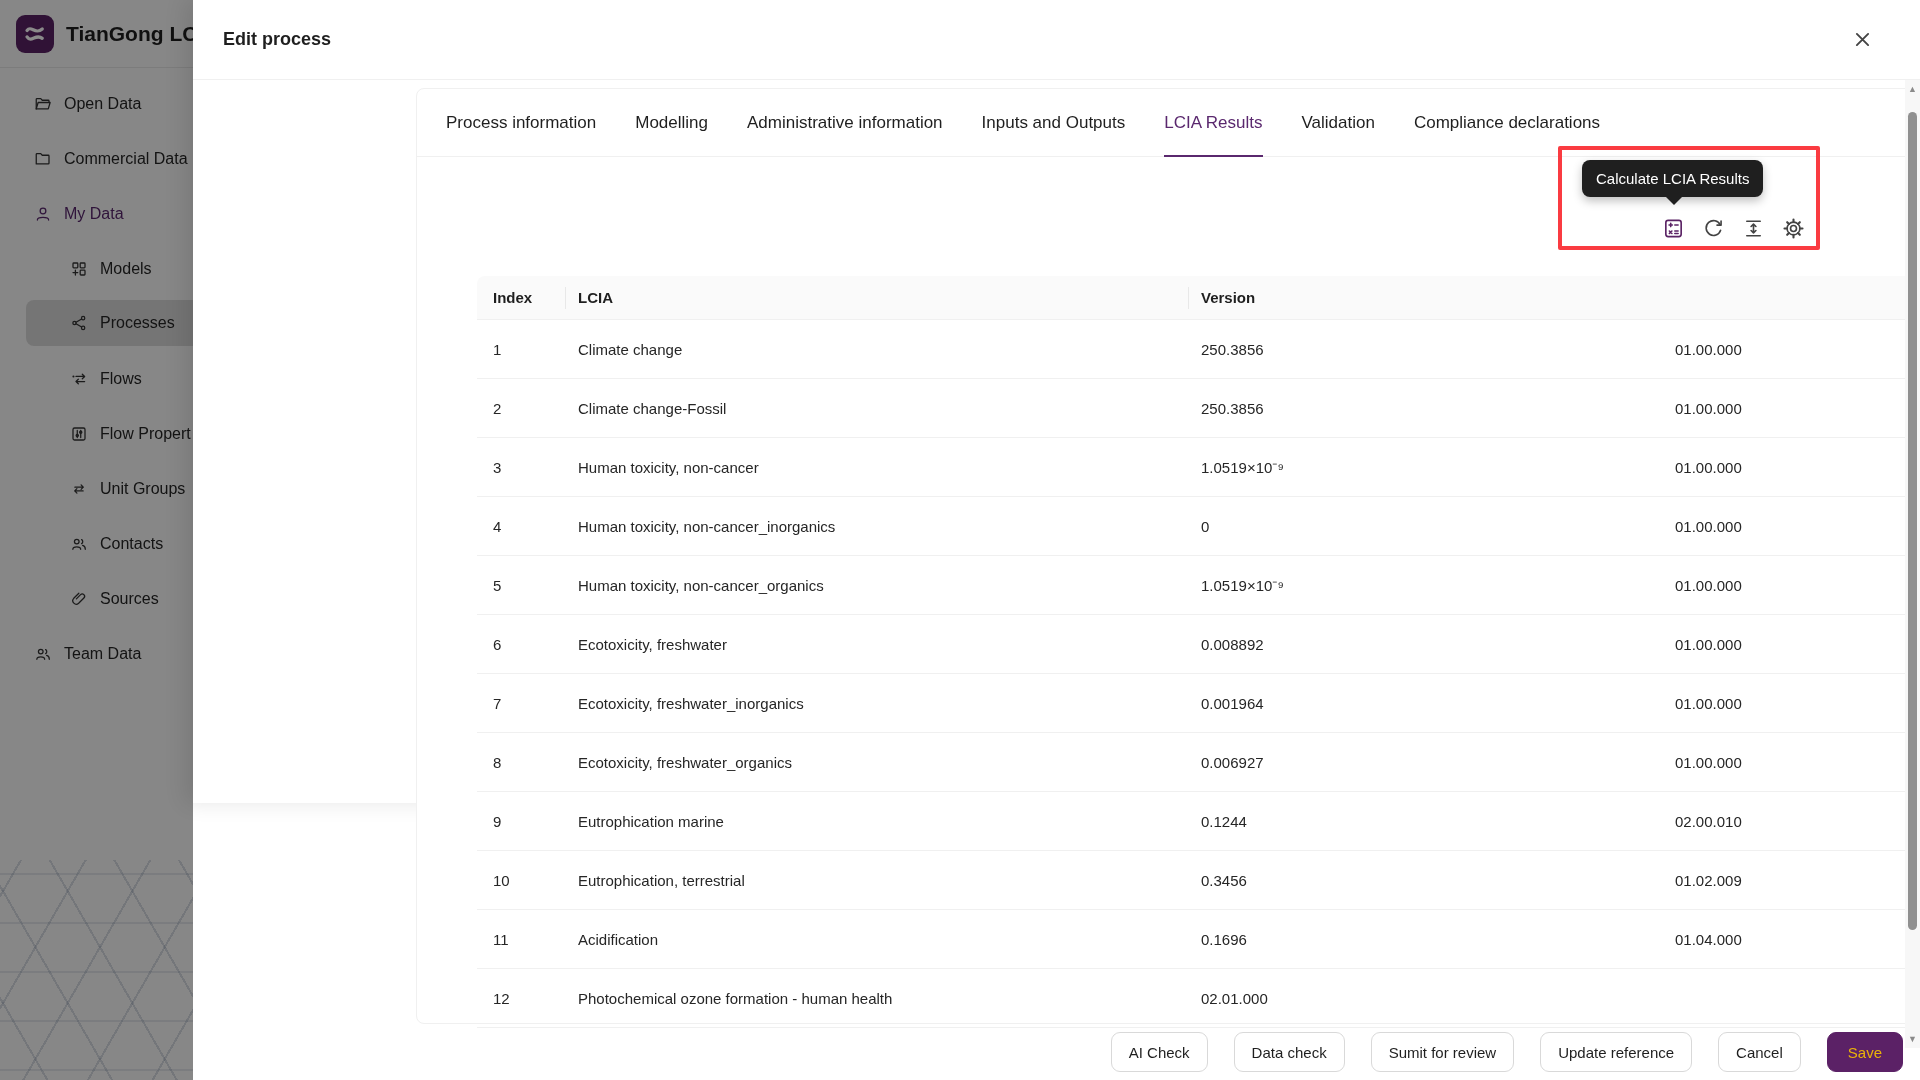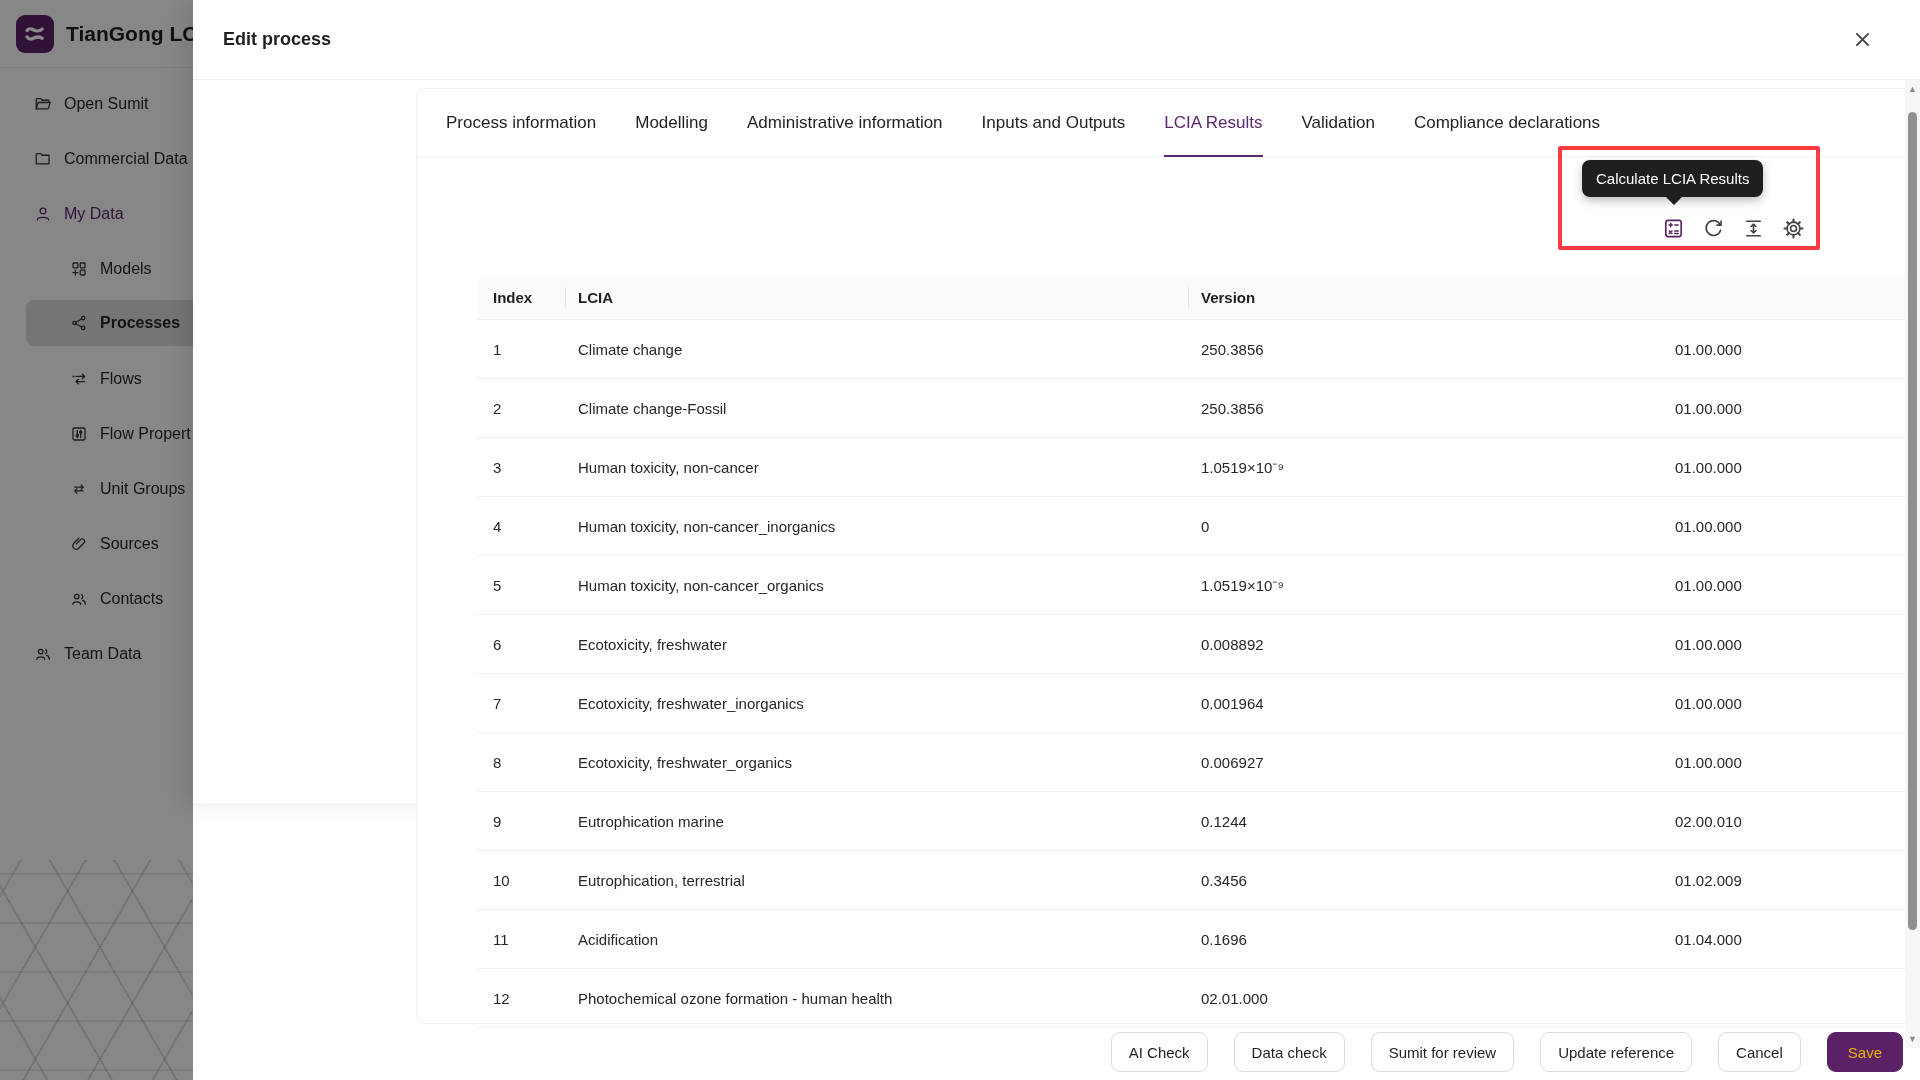--- a/index.html
+++ b/index.html
@@ -21,21 +21,21 @@
                  display:flex; align-items:center; justify-content:center; flex:0 0 38px; }
   .brand .name { margin-left:12px; font-size:21px; font-weight:bold; color:#1f1f1f; white-space:nowrap; }
   .menu { position:absolute; left:0; top:76px; width:100%; }
   .menu-item { height:55px; display:flex; align-items:center; gap:12px;
                font-size:16px; color:#262626; cursor:pointer; white-space:nowrap; }
   .menu-item.lvl1 { padding-left:34px; }
   .menu-item.lvl2 { padding-left:70px; }
   .menu-item.active-parent { color:#5a286e; }
   .menu-item.active-parent svg { stroke:#5a286e; }
   .menu-item.selected { background:#d9d9d9; border-radius:8px; margin-left:26px; margin-right:-8px;
-                        padding-left:44px; height:46px; margin-top:4px; margin-bottom:5px;font-weight:bold; }
+                        padding-left:44px; height:46px; margin-top:4px; margin-bottom:5px; }
   .menu-item svg { width:18px; height:18px; stroke:#333; fill:none;
                    stroke-width:1.7; stroke-linecap:round; stroke-linejoin:round; flex:0 0 18px; }
   .dim-overlay { position:absolute; inset:0; background:rgba(0,0,0,0.46); z-index:5; }
 
   
   .drawer { position:absolute; left:193px; top:0; width:1727px; height:803px; background:#fff;
             box-shadow:-8px 0 20px rgba(0,0,0,.10); z-index:10; }
   .drawer-header { height:80px; border-bottom:1px solid #f0f0f0; display:flex; align-items:center;
                    padding:0 44px 0 30px; }
   .drawer-title { font-size:18px; font-weight:bold; color:#1f1f1f; }
@@ -111,21 +111,21 @@
         </svg>
       </span>
       <span class="name">TianGong LC</span>
     </div>
     <div class="menu" id="menu">
         <div class="menu-item lvl1">
           <svg viewBox="0 0 24 24" class="">
             <path d="M3 18.5V5.8c0-.6.4-1 1-1h5l2 2.2h8c.6 0 1 .4 1 1v1.5"></path>
             <path d="M3 18.5 5.5 10h16L19 18.5z"></path>
           </svg>
-          <span>Open Sumit</span>
+          <span>Open Data</span>
         </div>
         <div class="menu-item lvl1">
           <svg viewBox="0 0 24 24" class="">
             <path d="M3 18.5V5.8c0-.6.4-1 1-1h5l2 2.2h8.2c.5 0 .8.4.8.9v9.6c0 .6-.4 1-1 1H4c-.6 0-1-.4-1-1z"></path>
           </svg>
           <span>Commercial Data</span>
         </div>
         <div class="menu-item lvl1 active-parent">
           <svg viewBox="0 0 24 24" class="">
             <circle cx="12" cy="8" r="3.8"></circle>
@@ -170,31 +170,31 @@
         </div>
         <div class="menu-item lvl2">
           <svg viewBox="0 0 24 24" class="">
             <path d="M6.5 9.5h11.2M14.8 6.5l2.9 3-2.9 3"></path>
             <path d="M17.5 14.5H6.3M9.2 11.5l-2.9 3 2.9 3"></path>
           </svg>
           <span>Unit Groups</span>
         </div>
         <div class="menu-item lvl2">
           <svg viewBox="0 0 24 24" class="">
-            <path d="M8.5 11.8l5.6-5.6a3.1 3.1 0 0 1 4.4 4.4l-7 7a4.6 4.6 0 0 1-6.5-6.5l6.8-6.8"></path>
-          </svg>
-          <span>Sources</span>
-        </div>
-        <div class="menu-item lvl2">
-          <svg viewBox="0 0 24 24" class="">
             <circle cx="9" cy="8.8" r="3.1"></circle>
             <path d="M3.8 19c0-4.1 10.4-4.1 10.4 0"></path>
             <path d="M15.5 6.2a3.1 3.1 0 0 1 0 5.3M16.8 13.9c2.4.6 3.6 2.3 3.6 5.1"></path>
           </svg>
           <span>Contacts</span>
+        </div>
+        <div class="menu-item lvl2">
+          <svg viewBox="0 0 24 24" class="">
+            <path d="M8.5 11.8l5.6-5.6a3.1 3.1 0 0 1 4.4 4.4l-7 7a4.6 4.6 0 0 1-6.5-6.5l6.8-6.8"></path>
+          </svg>
+          <span>Sources</span>
         </div>
         <div class="menu-item lvl1">
           <svg viewBox="0 0 24 24" class="">
             <circle cx="9" cy="8.8" r="3.1"></circle>
             <path d="M3.8 19c0-4.1 10.4-4.1 10.4 0"></path>
             <path d="M15.5 6.2a3.1 3.1 0 0 1 0 5.3M16.8 13.9c2.4.6 3.6 2.3 3.6 5.1"></path>
           </svg>
           <span>Team Data</span>
         </div>
       </div>

